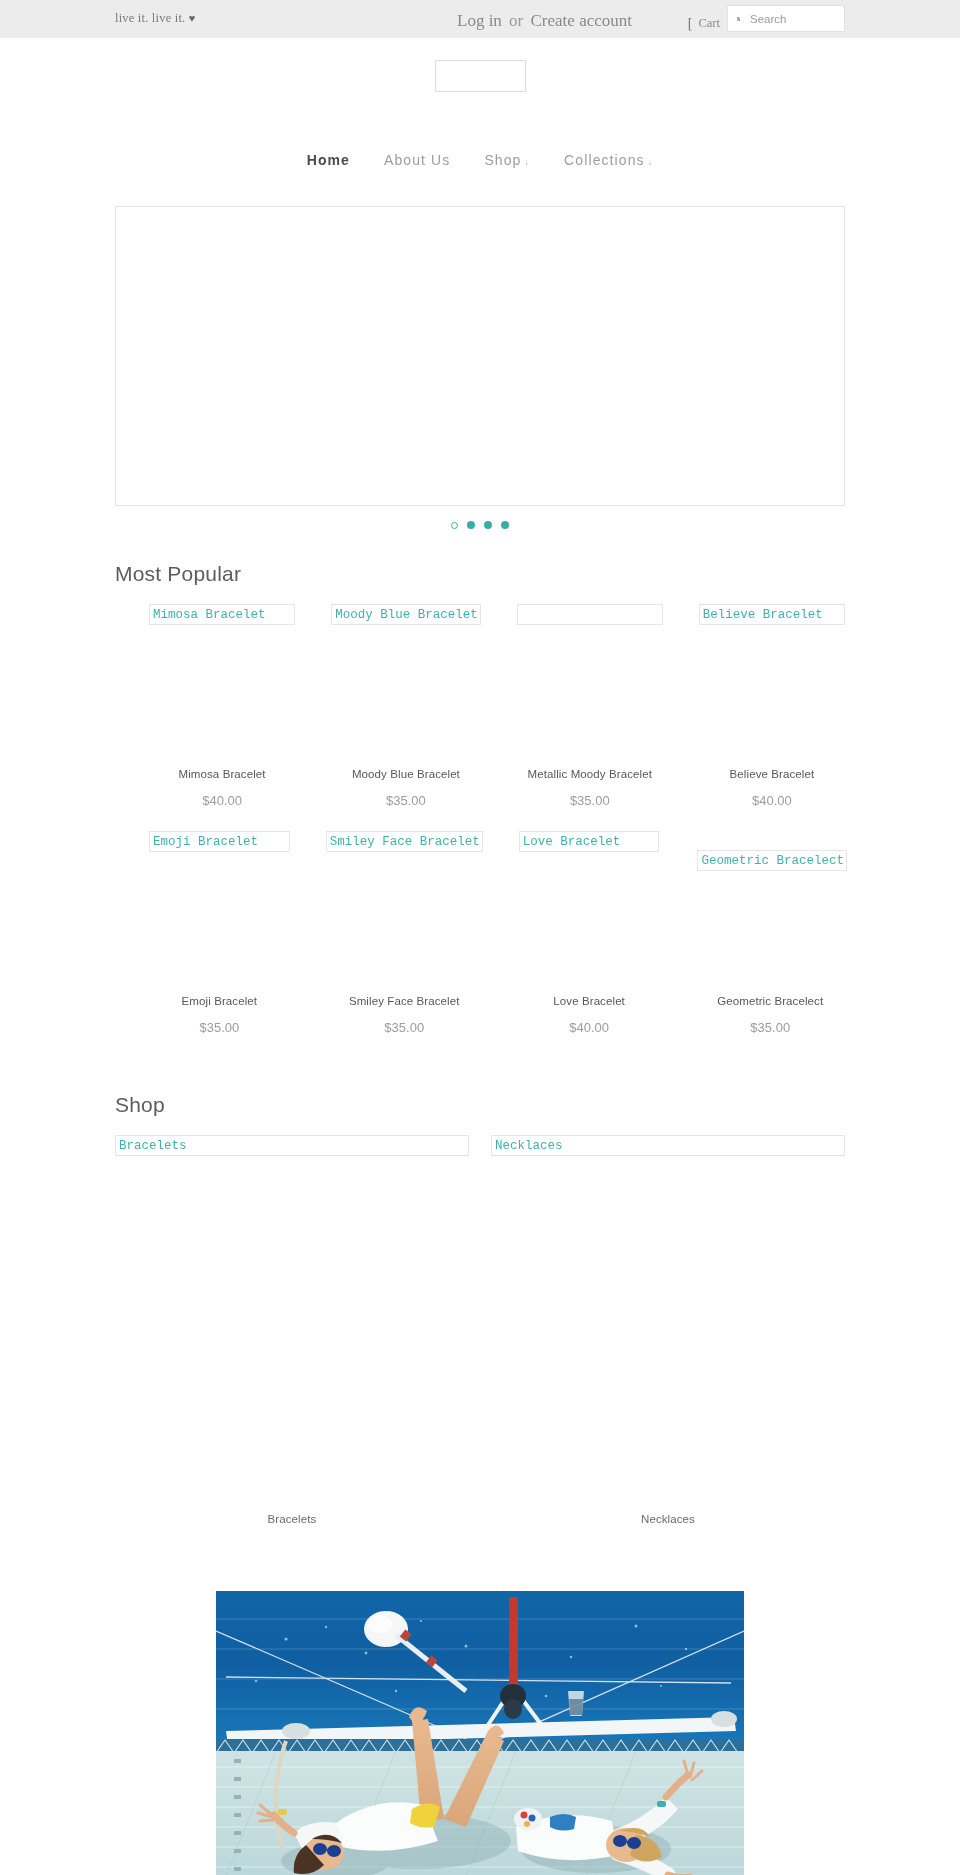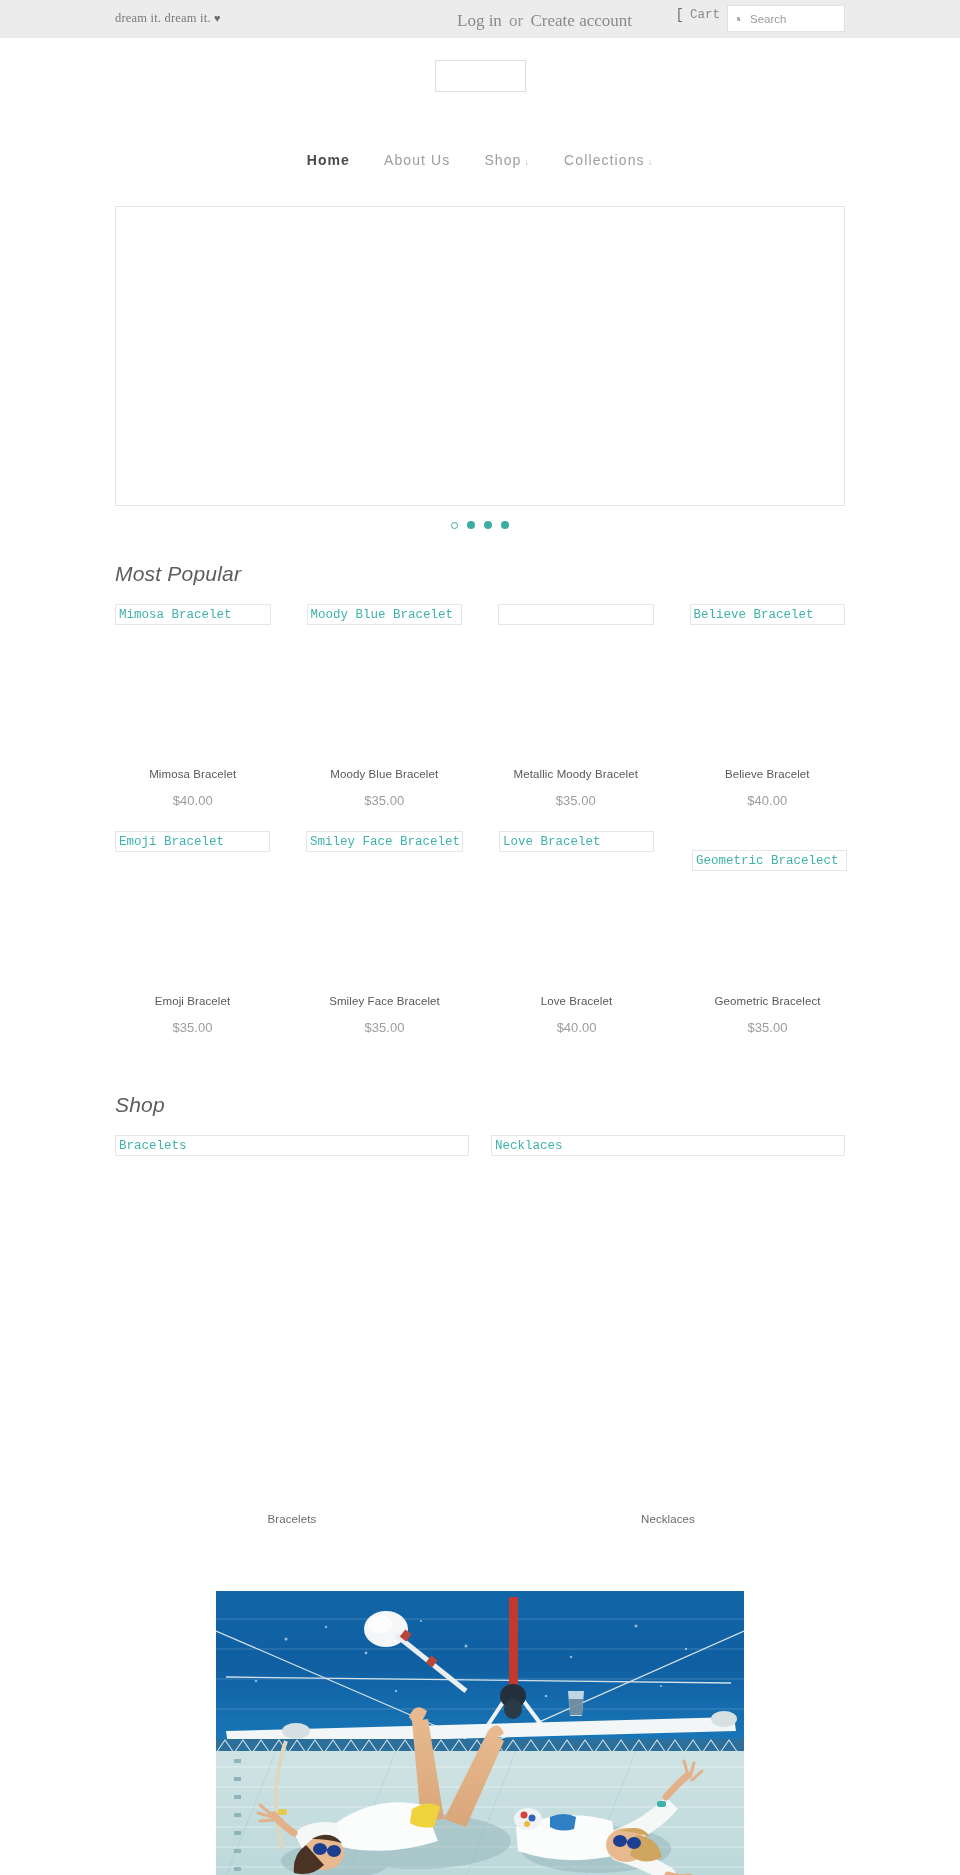--- a/index.html
+++ b/index.html
@@ -43,22 +43,22 @@
     font-family: "Liberation Serif", serif;
     font-size: 17px;
     color: #8a8a8a;
     white-space: nowrap;
   }
   .account-links a { color: #8a8a8a; text-decoration: none; }
   .account-links .sep { color: #9a9a9a; margin: 0 3px; }
 
   .cart-link {
     position: absolute;
-    right: 125px; top: 7px;
-    font-family: Liberation Mono, monospace;
+    right: 125px; top: 16px;
+    font-family: Liberation Serif, serif;
     font-size: 12.5px;
     color: #8a8a8a;
     text-decoration: none;
     white-space: nowrap;
   }
   .cart-glyph {
     display: inline-block;
     color: #6f6f6f;
     font-size: 14px;
     margin-right: 6px;
@@ -147,41 +147,41 @@
   
   .section {
     width: 730px; margin: 0 auto;
   }
   .section-title {
     font-size: 21px;
     color: #5d5d5d;
     font-weight: normal;
     letter-spacing: .2px;
     font-family: "Liberation Sans", sans-serif;
-    font-style: italic;
   }
 
   
   .broken {
     border: 1px solid #e6e6e6;
     background: #ffffff;
     font-family: "Liberation Mono", monospace;
     font-size: 12.5px;
     color: #3fb3ab;
     line-height: 18px;
     padding: 1px 2px 1px 3px;
     overflow: hidden;
     white-space: nowrap;
   }
 
   
   .prod-grid {
     display: grid;
     grid-template-columns: repeat(4, 1fr);
     column-gap: 36px;
+    margin-left: 34px;
   }
   .prod-cell { position: relative; }
   .prod-imgbox {
     height: 21px;
     margin-bottom: 0;
   }
   .prod-spacer { height: 143px; }
   .prod-title {
     text-align: center;
     font-size: 11.5px;
@@ -231,21 +231,21 @@
   }
   .photo { position: absolute; inset: 0; }
 </style>
 </head>
 <body>
 
 <div class="topbar">
   <div class="topbar-inner">
 
     <div class="tagline">
-      <span>dream it. dream it.</span>
+      <span>live it. live it.</span>
       <span class="heart">♥</span>
     </div>
 
     <div class="account-links">
       <a href="#">Log in</a>
       <span class="sep">or</span>
       <a href="#">Create account</a>
     </div>
 
     <a href="#" class="cart-link">

